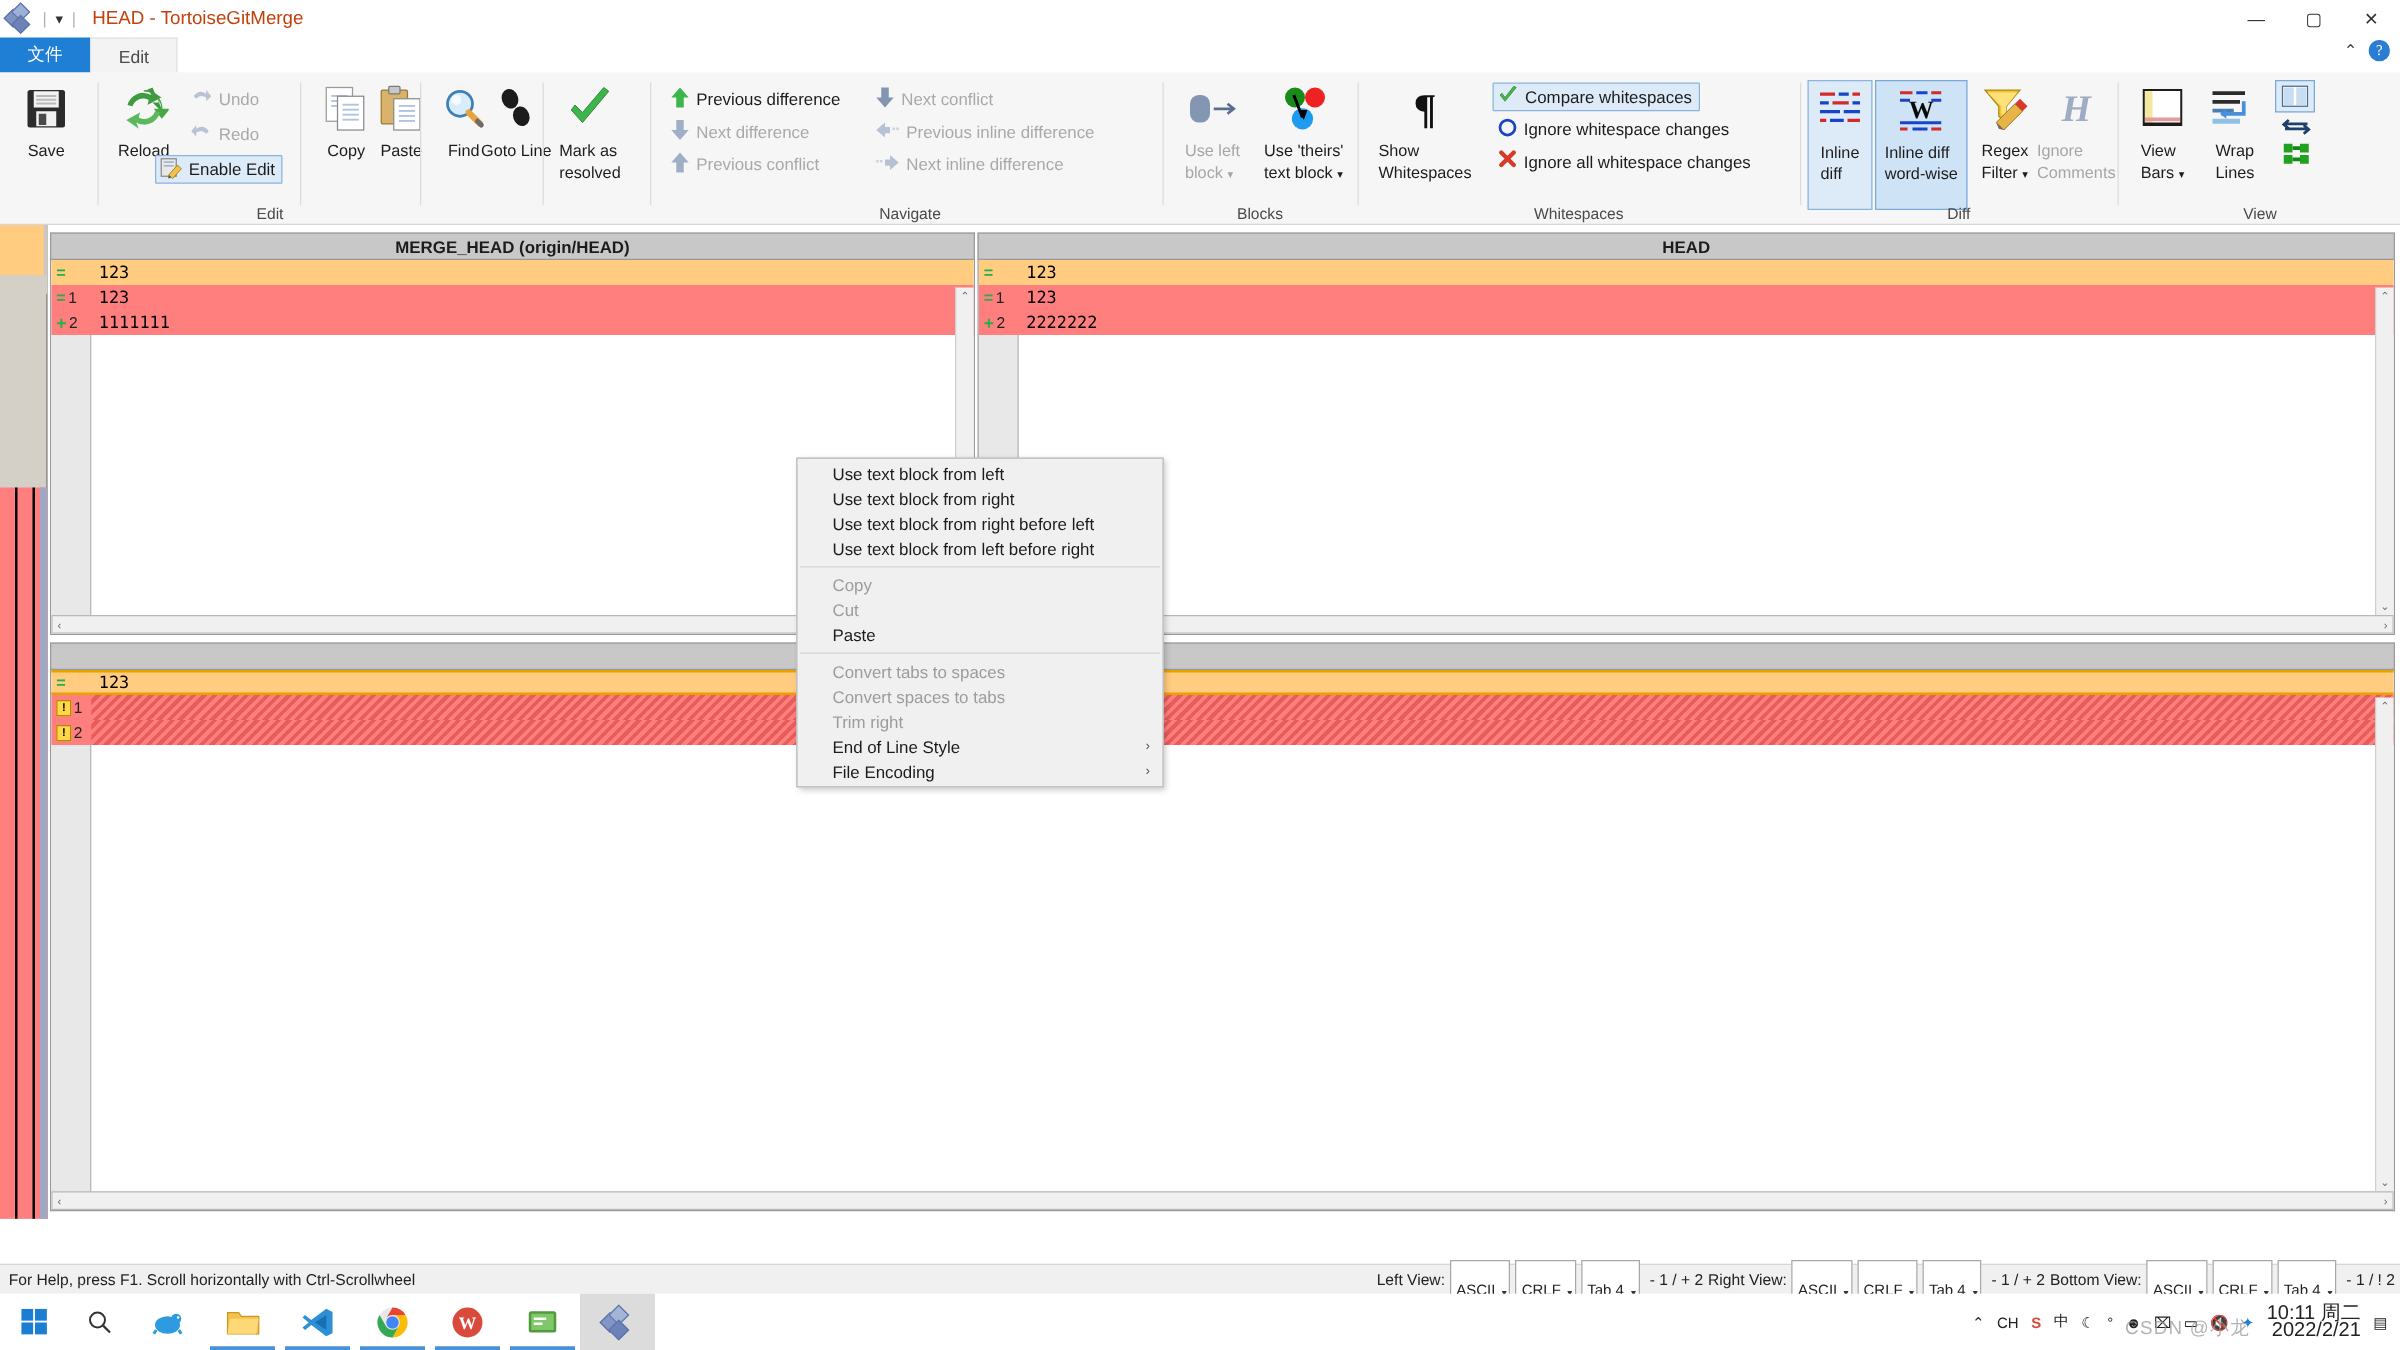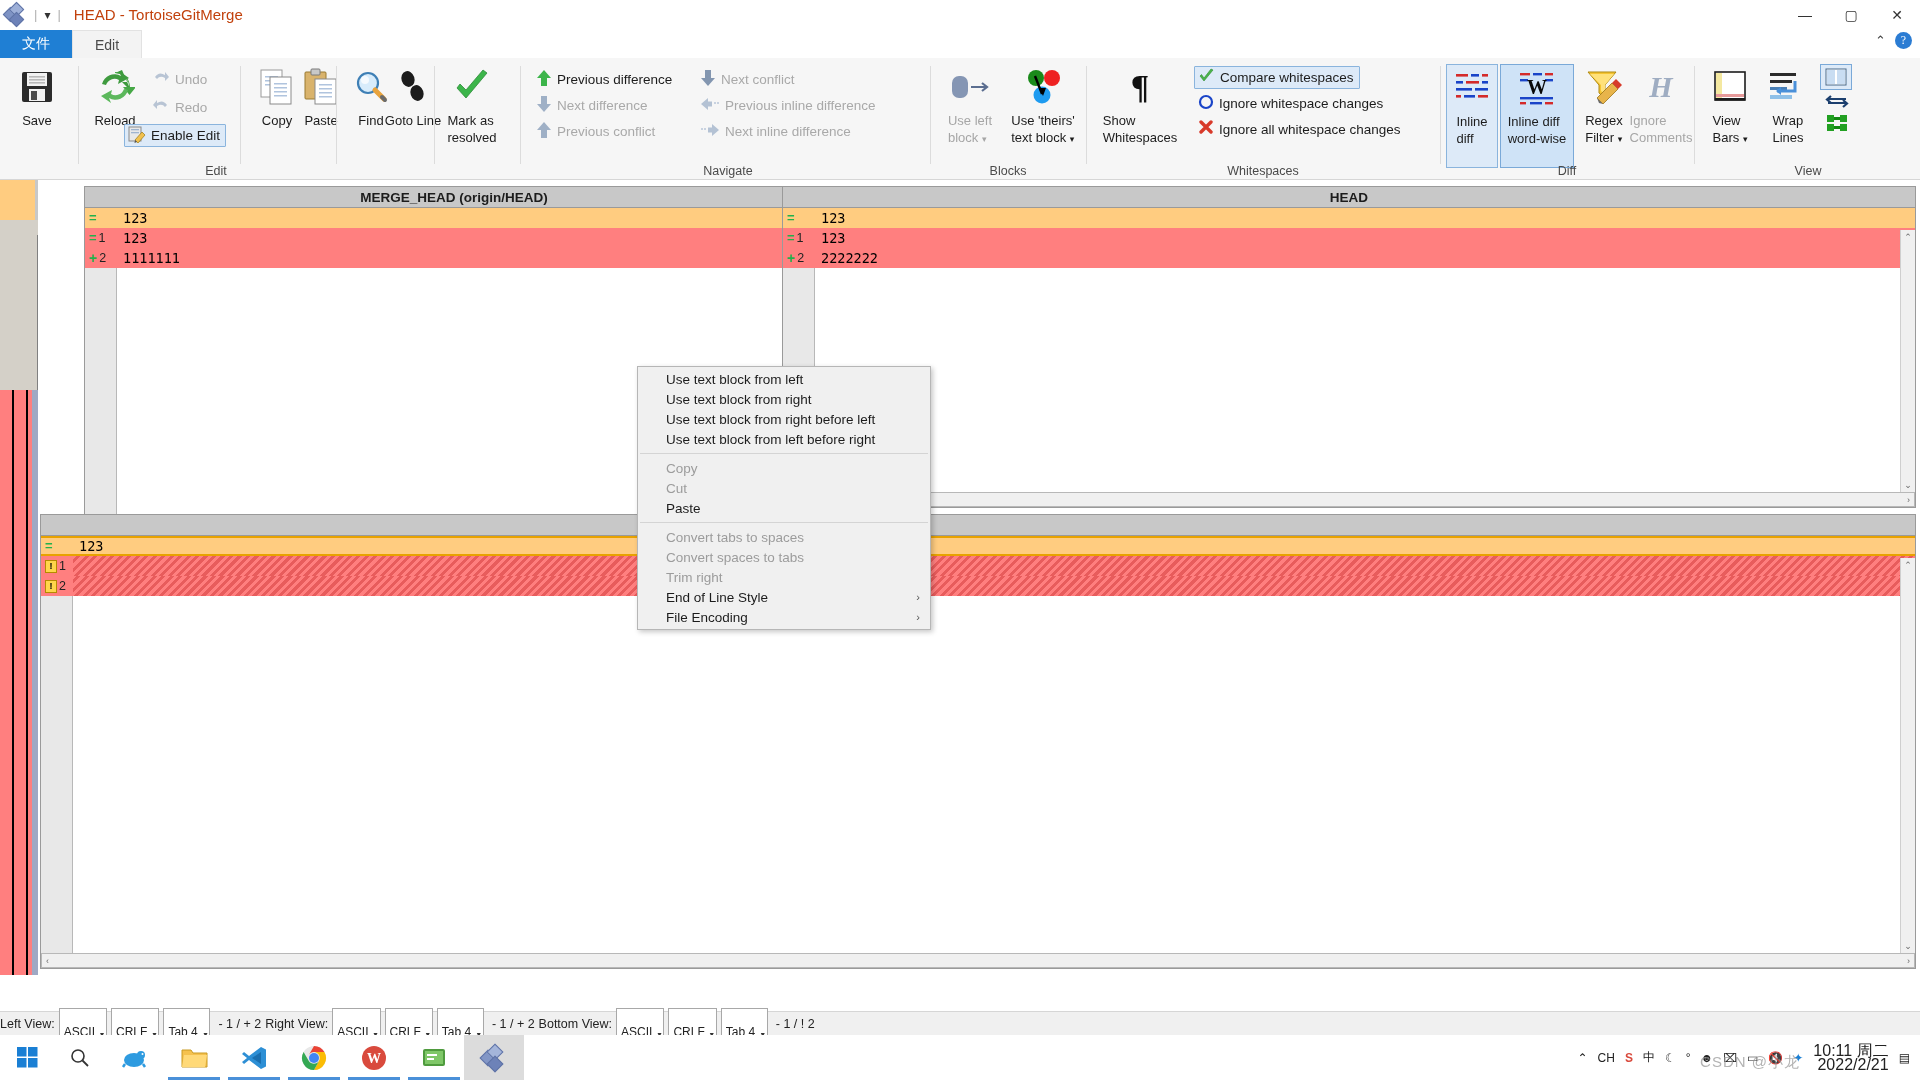--- a/index.html
+++ b/index.html
@@ -620,21 +620,21 @@
     <div class="locator">
       <div class="loc-band" style="top:0; height:40px; background:#ffcc80;
            border-right:3px solid #c8c8c8;"></div>
       <div class="loc-band" style="top:40px; height:15px; background:#d4d0c8;"></div>
       <div class="loc-band" style="top:210px; height:585px; background:#ff7f7f;"></div>
       <div class="loc-band" style="top:210px; left:12px; width:2px; height:585px; background:#000;"></div>
       <div class="loc-band" style="top:210px; left:26px; width:2px; height:585px; background:#000;"></div>
       <div class="loc-band" style="top:210px; left:32px; width:6px; height:585px; background:#9fa9c4;"></div>
     </div>
 
-    <div class="pane" style="left:40px; top:6px; width:740px; height:370px;margin-left:44px;">
+    <div class="pane" style="left:40px; top:6px; width:740px; height:322px;">
       <div class="pane-hdr">MERGE_HEAD (origin/HEAD)</div>
       <div class="pane-body">
         <div class="gutter"></div>
 
         <div class="drow bg-orange" style="top:0;">
           <div class="marks">
             <span class="eq-icon">=</span>
             <span class="lnum"></span>
           </div>
           <div class="txt">123</div>
@@ -765,20 +765,21 @@
       <span>End of Line Style</span>
       <span class="arrow">›</span>
     </div>
     <div class="ctxitem">
       <span>File Encoding</span>
       <span class="arrow">›</span>
     </div>
   </div>
 
   <div class="statusbar">
+    <div class="sb-help">For Help, press F1. Scroll horizontally with Ctrl-Scrollwheel</div>
 
     <div class="sb-group">
       <span class="sb-lbl">Left View:</span>
       <span class="sb-combo">
         <span class="cv">ASCII</span>
         <span class="car">▾</span>
       </span>
       <span class="sb-combo">
         <span class="cv">CRLF</span>
         <span class="car">▾</span>

